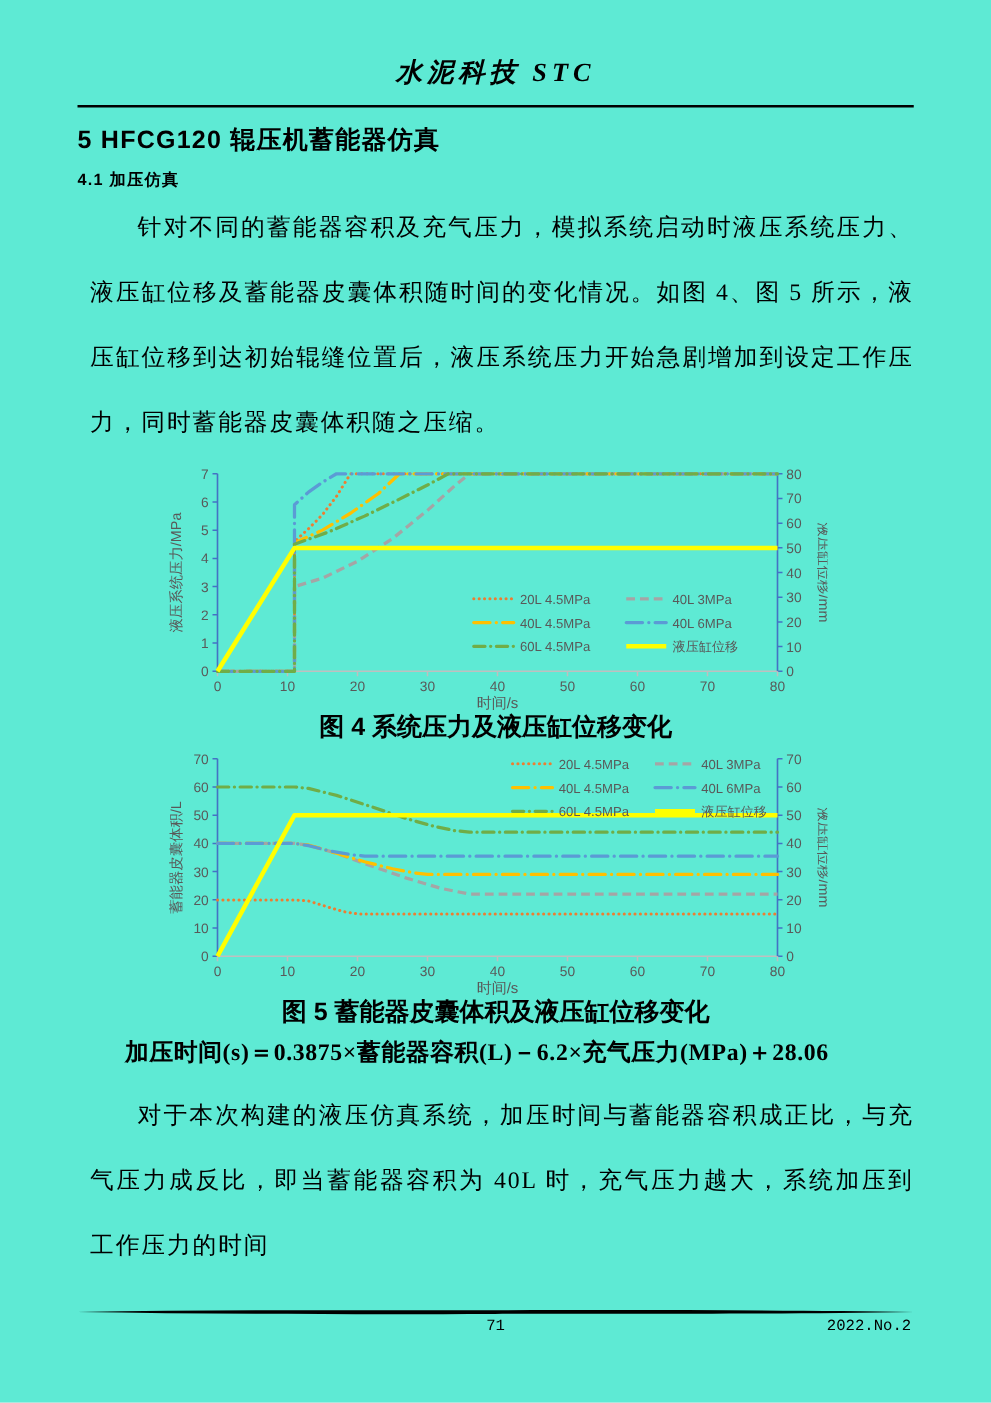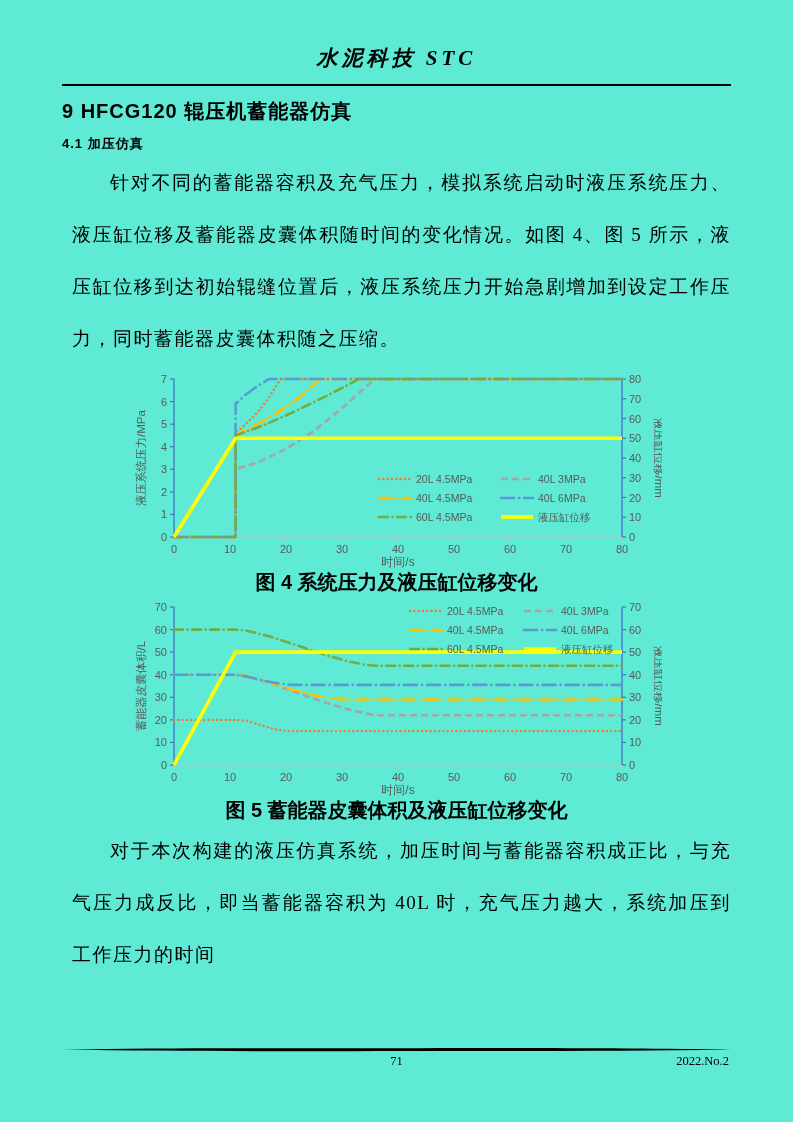--- a/index.html
+++ b/index.html
@@ -20,34 +20,34 @@
   .para{font-size:19px;line-height:52px;text-align:justify;text-indent:2em;
         margin:4px 0 0 10px;letter-spacing:1.5px;}
   .figure{width:530px;margin:4px auto 0 auto;text-align:center;}
   .figure svg{display:block;}
   .caption{font-family:"Liberation Sans", sans-serif;font-weight:600;font-size:20px;
            line-height:22px;text-align:center;margin-top:2px;}
   .formula{font-size:19px;font-weight:bold;line-height:40px;padding-left:2em;
            margin:2px 0 0 0;letter-spacing:0.5px;}
   .footer{position:absolute;left:62px;right:62px;top:1046px;}
   .footer-rule{display:block;width:100%;height:7px;}
-  .footer-row{position:relative;height:18px;font-family:Liberation Serif, serif;
+  .footer-row{position:relative;height:18px;font-family:Liberation Mono, monospace;
               font-size:12.5px;margin-top:1px;}
   .page-num{position:absolute;left:0;right:0;text-align:center;}
   .issue{position:absolute;right:2px;top:0;text-align:center;}
 </style>
 </head>
 <body>
 
 <div class="page">
 
   <div class="journal-header">水泥科技 STC</div>
   <div class="header-rule"></div>
 
-  <div class="h1">9  HFCG120 辊压机蓄能器仿真</div>
+  <div class="h1">5  HFCG120 辊压机蓄能器仿真</div>
   <div class="h2">4.1 加压仿真</div>
 
   <p class="para">针对不同的蓄能器容积及充气压力，模拟系统启动时液压系统压力、液压缸位移及蓄能器皮囊体积随时间的变化情况。如图 4、图 5 所示，液压缸位移到达初始辊缝位置后，液压系统压力开始急剧增加到设定工作压力，同时蓄能器皮囊体积随之压缩。</p>
 
   <div class="figure">
     <svg id="chart4" width="530" height="200">
         <g>
           <line x1="42" y1="168" x2="490" y2="168" stroke="#BFBFBF" stroke-width="1.2"></line>
           <line x1="42" y1="10" x2="42" y2="168" stroke="#4472C4" stroke-width="1.3"></line>
           <line x1="490" y1="10" x2="490" y2="168" stroke="#4472C4" stroke-width="1.3"></line>
@@ -209,20 +209,21 @@
           <line x1="278" y1="52" x2="310" y2="52" stroke="#70AD47" stroke-width="2.6" stroke-linecap="round" stroke-dasharray="9 4.5 0.1 4.5"></line>
           <text x="315" y="56" font-family="&quot;Liberation Sans&quot;, sans-serif" font-size="10.5" fill="#595959">60L 4.5MPa</text>
           <line x1="392" y1="52" x2="424" y2="52" stroke="#FFFF00" stroke-width="3.6" stroke-linecap="butt"></line>
           <text x="429" y="56" font-family="&quot;Liberation Sans&quot;, sans-serif" font-size="10.5" fill="#595959">液压缸位移</text>
         </g>
       </svg>
     <div class="caption">图 5 蓄能器皮囊体积及液压缸位移变化</div>
   </div>
 
 
+  <div class="formula">加压时间(s)＝0.3875×蓄能器容积(L)－6.2×充气压力(MPa)＋28.06</div>
 
   <p class="para">对于本次构建的液压仿真系统，加压时间与蓄能器容积成正比，与充气压力成反比，即当蓄能器容积为 40L 时，充气压力越大，系统加压到工作压力的时间</p>
 
   <div class="footer">
     <svg class="footer-rule" viewBox="0 0 669 7" preserveAspectRatio="none">
       <path d="M0,3.5 C120,1.2 250,2.6 334,2.2 C440,1.6 580,2.2 669,3.5 C560,5.6 420,4.6 334,5.1 C230,5.6 110,5.2 0,3.5 Z" fill="#000"></path>
     </svg>
     <div class="footer-row">
       <span class="page-num">71</span>
       <span class="issue">2022.No.2</span>

